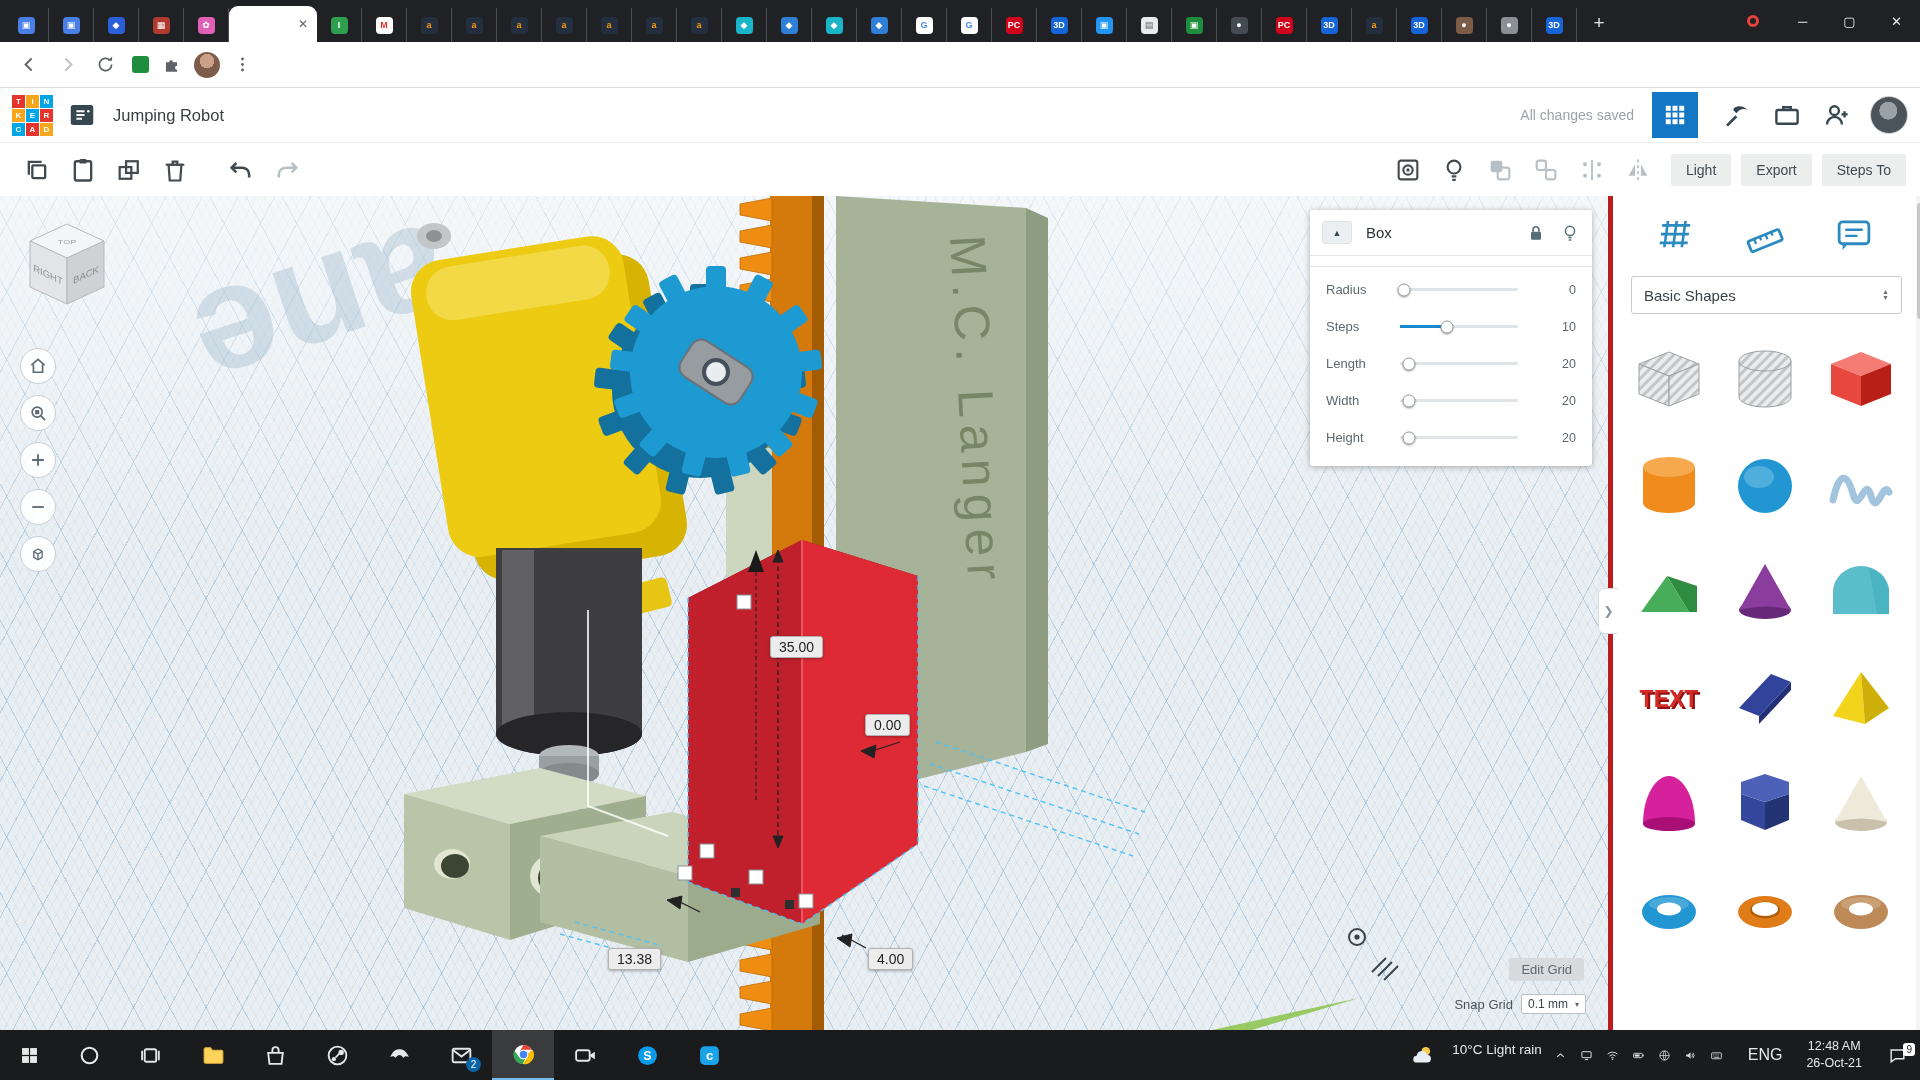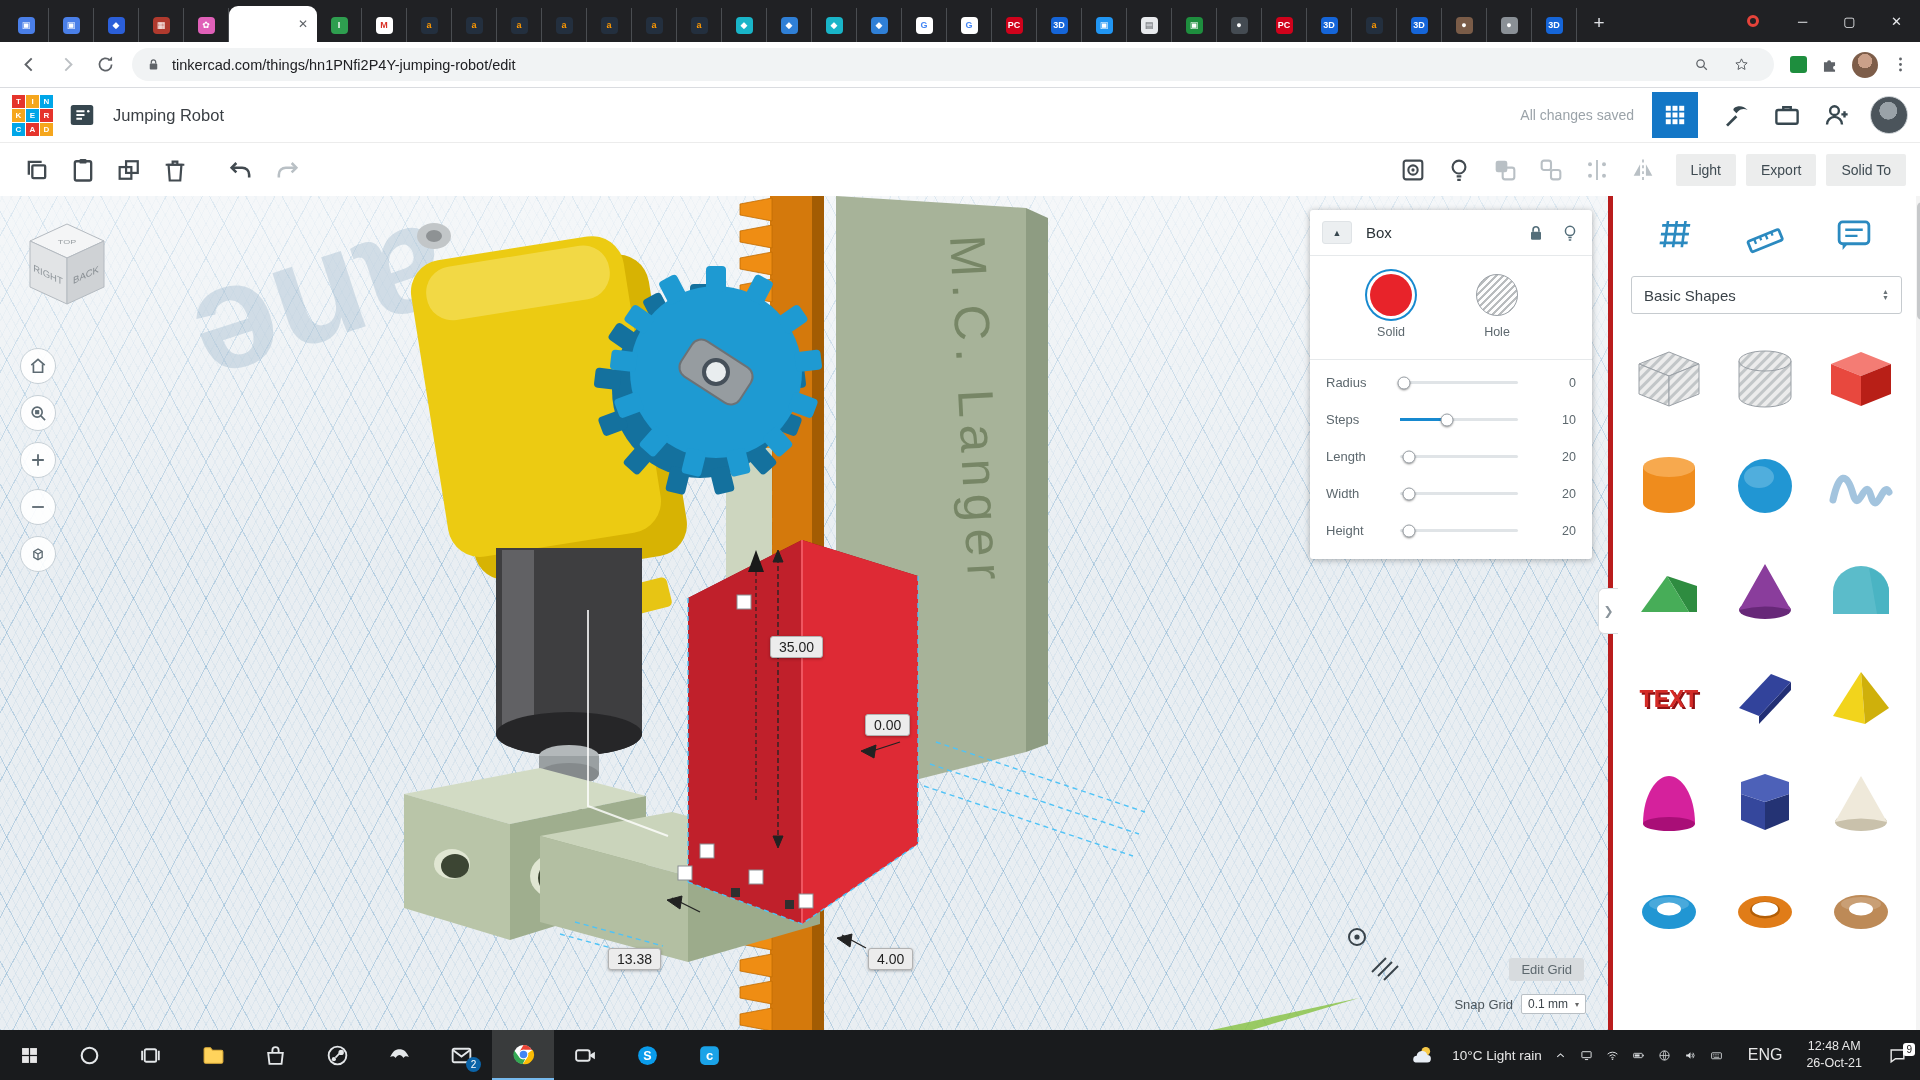--- a/index.html
+++ b/index.html
@@ -120,21 +120,21 @@
 .tb-start{width:58px;display:flex;align-items:center;justify-content:center;color:#e8e8e8}
 .tb-start svg{width:21px;height:21px}
 #tb-search{width:432px;background:#fff;border:1px solid #77797b;display:flex;align-items:center;padding:0 13px;gap:12px}
 #tb-search .ic{width:18px;height:18px;color:#4d4d4d}
 #tb-search span{font-size:15px;color:#646464}
 .tb-app{width:62px;display:flex;align-items:center;justify-content:center;position:relative}
 .tb-app .ic{width:25px;height:25px;color:#e4e7e9}
 .tb-app.active{background:rgba(255,255,255,.14);border-bottom:2.5px solid #76b9ed}
 .tb-badge{position:absolute;right:11px;bottom:8px;min-width:15px;height:15px;border-radius:8px;background:#0b64a8;color:#fff;font-size:10px;display:flex;align-items:center;justify-content:center;padding:0 3px}
 #tray{margin-left:auto;display:flex;align-items:center;gap:0}
-.weather{display:flex;align-items:center;gap:17px;padding:0 12px}
+.weather{display:flex;align-items:flex-start;gap:17px;padding:0 12px}
 .weather .ic{width:26px;height:26px}
 .weather span{font-size:13.5px}
 .tray-ic{width:26px;display:flex;align-items:center;justify-content:center;color:#dfe2e4;padding:0 13px 0 0}
 .tray-ic .ic{width:17px;height:17px}
 .tray-lang{font-size:16px;padding:0 12px}
 .tray-time{font-size:12.5px;text-align:center;line-height:1.35;padding:0 12px}
 .tray-notif{position:relative;width:46px;display:flex;align-items:center;justify-content:center}
 .tray-notif .ic{width:19px;height:19px}
 .notif-badge{position:absolute;right:5px;bottom:9px;background:#fff;color:#1a1a1a;font-size:10px;border-radius:3px;padding:0 3px;line-height:13px}
 </style>
@@ -280,42 +280,20 @@
       <svg viewBox="0 0 24 24">
         <path d="M9.5 5l7 7-7 7" fill="none" stroke="currentColor" stroke-width="2.2"></path>
       </svg>
     </span>
   <span class="nav-ic">
       <svg viewBox="0 0 24 24">
         <path d="M19 12a7 7 0 1 1-2.3-5.2" fill="none" stroke="currentColor" stroke-width="2"></path>
         <path d="M19.5 2.8v5h-5z" fill="currentColor"></path>
       </svg>
     </span>
-  <div id="omnibox">
-    <span class="ic">
-        <svg viewBox="0 0 24 24">
-          <rect x="6" y="10.5" width="12" height="9.5" rx="1.5" fill="currentColor"></rect>
-          <path d="M8.5 10.5V8a3.5 3.5 0 0 1 7 0v2.5" fill="none" stroke="currentColor" stroke-width="2"></path>
-        </svg>
-      </span>
-    <span id="url-text">tinkercad.com/things/hn1PNfi2P4Y-jumping-robot/edit</span>
-    <span class="omni-right">
-      <span class="ic">
-          <svg viewBox="0 0 24 24">
-            <circle cx="10.5" cy="10.5" r="6" fill="none" stroke="currentColor" stroke-width="2"></circle>
-            <path d="M15 15l5.5 5.5" stroke="currentColor" stroke-width="2"></path>
-          </svg>
-        </span>
-      <span class="ic">
-          <svg viewBox="0 0 24 24">
-            <path d="M12 3l2.7 5.8 6.3.7-4.7 4.2 1.3 6.2-5.6-3.2-5.6 3.2 1.3-6.2L3 9.5l6.3-.7z" fill="none" stroke="currentColor" stroke-width="1.6"></path>
-          </svg>
-        </span>
-    </span>
-  </div>
   <div class="navbar-right">
     <span class="ext-green"></span>
     <span class="ic" style="width:19px;height:19px">
         <svg viewBox="0 0 24 24">
           <path d="M5 9h4a2.5 2.5 0 1 1 5 0h5v4.5a2.5 2.5 0 1 0 0 5V21H5z" fill="currentColor"></path>
         </svg>
       </span>
     <span class="avatar-s"></span>
     <span class="ic" style="width:19px;height:19px">
         <svg viewBox="0 0 24 24">
@@ -459,21 +437,21 @@
         </svg>
       </span>
     <span class="ic tb-ic light">
         <svg viewBox="0 0 24 24">
           <path d="M12 3v18" stroke="currentColor" stroke-width="1.5" stroke-dasharray="2.5 2.5"></path>
           <path d="M9.5 7L4 17h5.5zM14.5 7L20 17h-5.5z" fill="currentColor"></path>
         </svg>
       </span>
     <button class="tb-btn">Light</button>
     <button class="tb-btn">Export</button>
-    <button class="tb-btn">Solid To</button>
+    <button class="tb-btn">Steps To</button>
   </div>
 </div>
 
 <div id="main">
   <div id="viewport">
 
     <svg id="scene" width="1608" height="834" viewBox="0 0 1608 834">
 
       <text transform="translate(430,26) rotate(162)" font-size="150" font-weight="bold" fill="#a9c0d2" opacity="0.45">ane</text>
 
@@ -731,30 +709,20 @@
             <path d="M8.5 10.5V8a3.5 3.5 0 0 1 7 0v2.5" fill="none" stroke="currentColor" stroke-width="2"></path>
           </svg>
         </span>
       <span class="ic insp-ic">
           <svg viewBox="0 0 24 24">
             <circle cx="12" cy="9.5" r="5.5" fill="none" stroke="currentColor" stroke-width="1.8"></circle>
             <path d="M10 17.5h4M10.5 20.5h3" stroke="currentColor" stroke-width="1.8"></path>
           </svg>
         </span>
     </div>
-    <div class="sh-row">
-      <div class="sh-opt">
-        <div class="circle solid"></div>
-        <div class="sh-label">Solid</div>
-      </div>
-      <div class="sh-opt">
-        <div class="circle hole"></div>
-        <div class="sh-label">Hole</div>
-      </div>
-    </div>
     <div class="insp-div"></div>
     <div id="sliders">
         <div class="slider-row">
           <span class="sl-label">Radius</span>
           <span class="sl-track">
             <span class="sl-knob" style="left:3%"></span>
           </span>
           <span class="sl-value">0</span>
         </div>
         <div class="slider-row">

